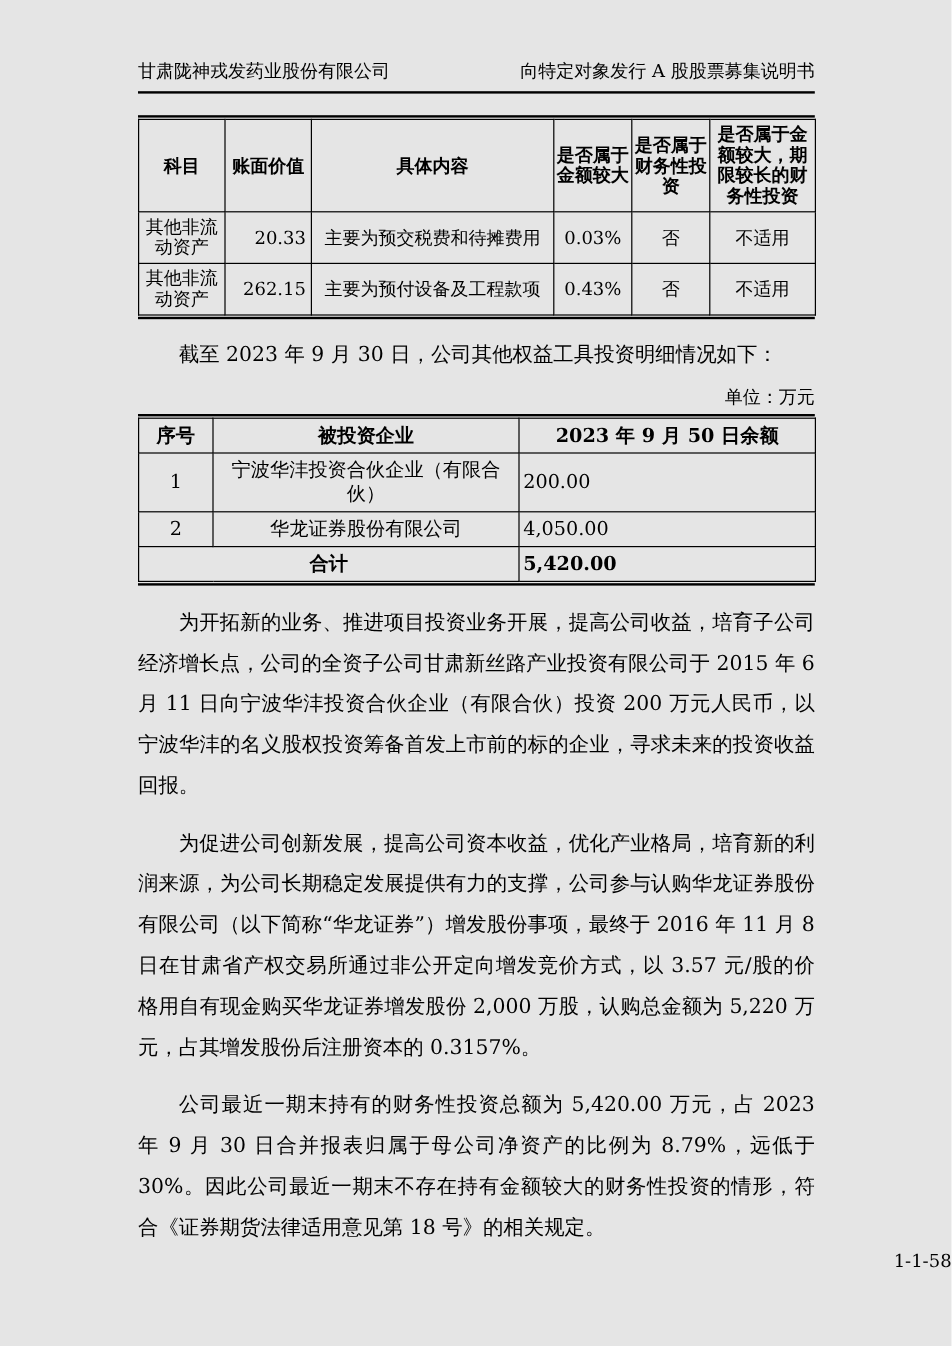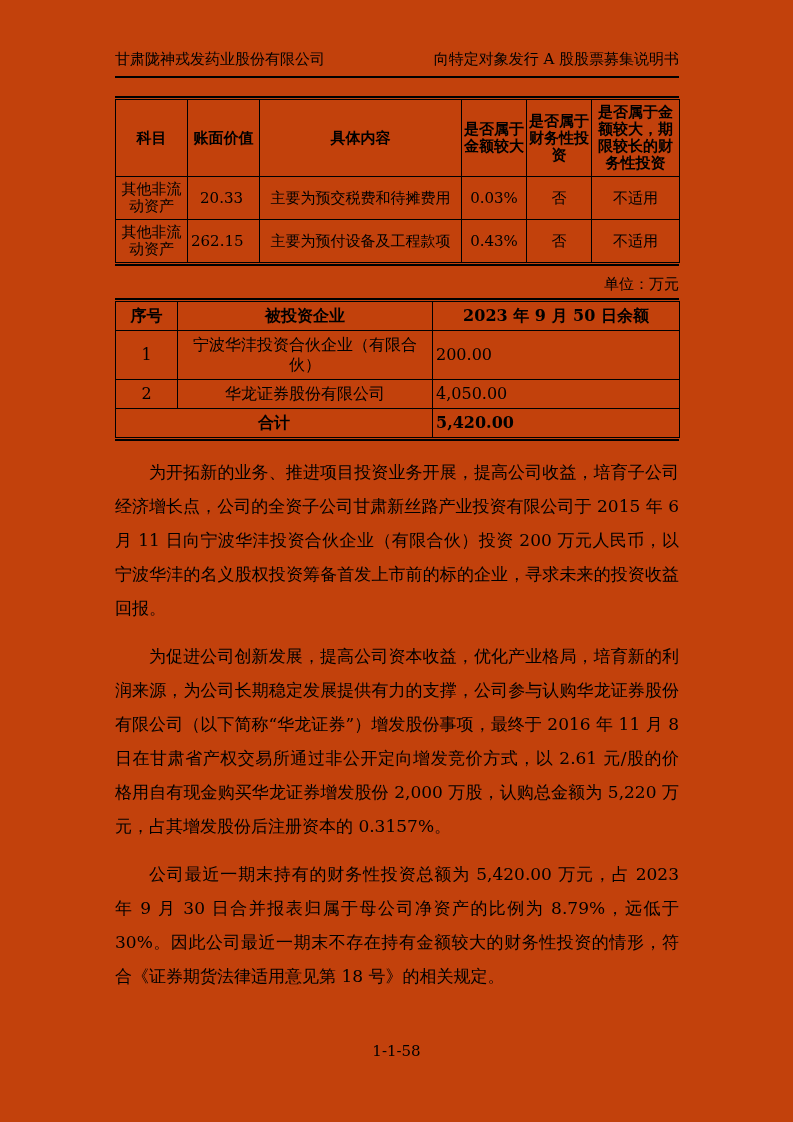--- a/index.html
+++ b/index.html
@@ -2,21 +2,21 @@
 <html><head>
 <meta charset="utf-8">
 <style>
   * { margin: 0; padding: 0; box-sizing: border-box; }
   html, body { background: #ffffff; }
   .page {
     position: relative;
     width: 793px;
     height: 1122px;
     margin: 0 auto;
-    background: #c2410c;
+    background: #e5e5e5;
     color: #000000;
     font-family: "DejaVu Serif", "Liberation Serif", serif;
     overflow: hidden;
   }
   .content {
     padding: 50px 114px 0 115px;
   }
   
   .pg-header {
     display: flex;
@@ -41,21 +41,21 @@
     table-layout: fixed;
   }
   th, td {
     border: 1px solid #000;
     text-align: center;
     vertical-align: middle;
   }
   .t1 table { font-size: 15px; }
   .t1 th { font-weight: bold; line-height: 17px; padding: 4px 2px; height: 76px; }
   .t1 td { line-height: 17px; padding: 4px 3px; }
-  .t1 td.num { text-align: right; padding-right: 16px; }
+  .t1 td.num { text-align: right; padding-right: 4px; }
   .t1 tr.r1 td, .t1 tr.r3 td { height: 42px; }
   .t1 tr.r2 td { height: 59px; }
   .t2 table { font-size: 16px; }
   .t2 th { font-weight: bold; line-height: 20px; padding: 4px 3px; height: 28px; }
   .t2 td { line-height: 20px; padding: 4px 3px; height: 28px; }
   .t2 td.num { text-align: left; padding-right: 10px; }
   .t2 tr.total td { font-weight: bold; }
   
   p.body-text {
     font-size: 17px;
@@ -70,21 +70,21 @@
     text-align: right;
     margin-top: 9px;
     margin-bottom: 3px;
   }
   
   .pg-footer {
     position: absolute;
     left: 0;
     bottom: 62px;
     width: 100%;
-    text-align: center;
+    text-align: right;
     font-size: 15px;
   }
 </style>
 </head>
 <body>
 
 <div class="page">
   <div class="content">
 
     <div class="pg-header">
@@ -124,20 +124,21 @@
           <td class="num">262.15</td>
           <td>主要为预付设备及工程款项</td>
           <td>0.43%</td>
           <td>否</td>
           <td>不适用</td>
         </tr>
       </tbody>
         </table>
     </div>
 
+    <p class="body-text intro">截至 2023 年 9 月 30 日，公司其他权益工具投资明细情况如下：</p>
 
     <div class="unit-label">单位：万元</div>
 
     <div class="tbl-wrap t2">
       <table>
         <colgroup>
           <col style="width:62px">
             <col style="width:255px">
             <col style="width:247px">
         </colgroup>
@@ -159,19 +160,19 @@
         </tr>
         <tr class="total">
           <td colspan="2">合计</td>
           <td class="num">5,420.00</td>
         </tr>
       </tbody>
         </table>
     </div>
 
     <p class="body-text">为开拓新的业务、推进项目投资业务开展，提高公司收益，培育子公司经济增长点，公司的全资子公司甘肃新丝路产业投资有限公司于 2015 年 6 月 11 日向宁波华沣投资合伙企业（有限合伙）投资 200 万元人民币，以宁波华沣的名义股权投资筹备首发上市前的标的企业，寻求未来的投资收益回报。</p>
-    <p class="body-text">为促进公司创新发展，提高公司资本收益，优化产业格局，培育新的利润来源，为公司长期稳定发展提供有力的支撑，公司参与认购华龙证券股份有限公司（以下简称“华龙证券”）增发股份事项，最终于 2016 年 11 月 8 日在甘肃省产权交易所通过非公开定向增发竞价方式，以 2.61 元/股的价格用自有现金购买华龙证券增发股份 2,000 万股，认购总金额为 5,220 万元，占其增发股份后注册资本的 0.3157%。</p>
+    <p class="body-text">为促进公司创新发展，提高公司资本收益，优化产业格局，培育新的利润来源，为公司长期稳定发展提供有力的支撑，公司参与认购华龙证券股份有限公司（以下简称“华龙证券”）增发股份事项，最终于 2016 年 11 月 8 日在甘肃省产权交易所通过非公开定向增发竞价方式，以 3.57 元/股的价格用自有现金购买华龙证券增发股份 2,000 万股，认购总金额为 5,220 万元，占其增发股份后注册资本的 0.3157%。</p>
     <p class="body-text">公司最近一期末持有的财务性投资总额为 5,420.00 万元，占 2023 年 9 月 30 日合并报表归属于母公司净资产的比例为 8.79%，远低于 30%。因此公司最近一期末不存在持有金额较大的财务性投资的情形，符合《证券期货法律适用意见第 18 号》的相关规定。</p>
 
   </div>
 
   <div class="pg-footer">1-1-58</div>
 </div>
 
 </body></html>

